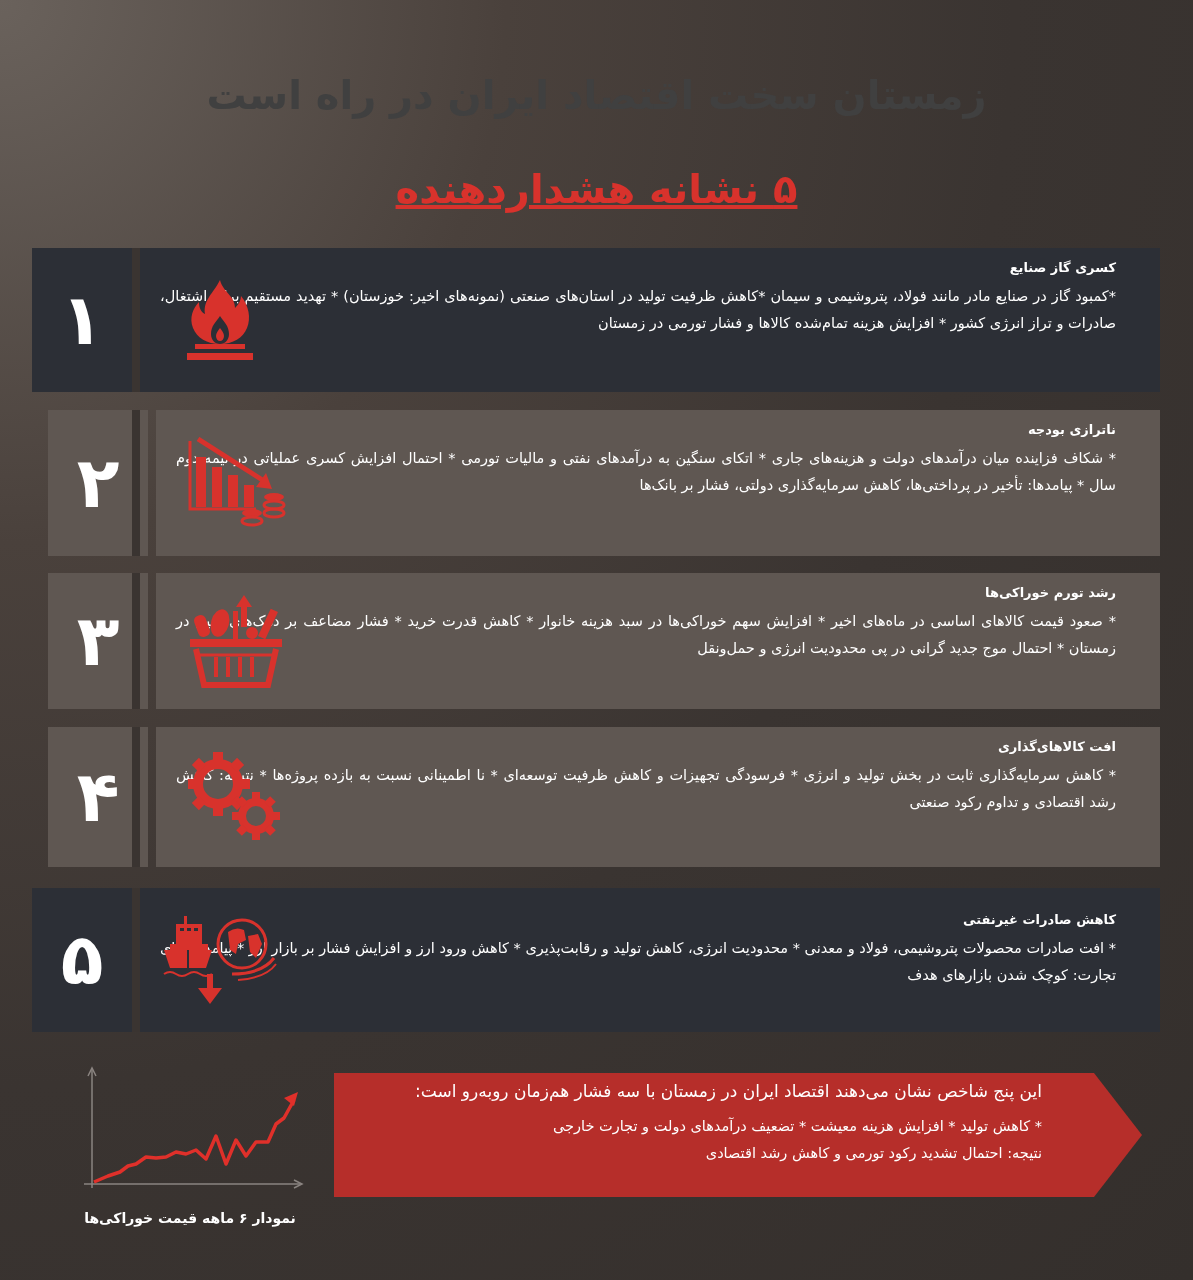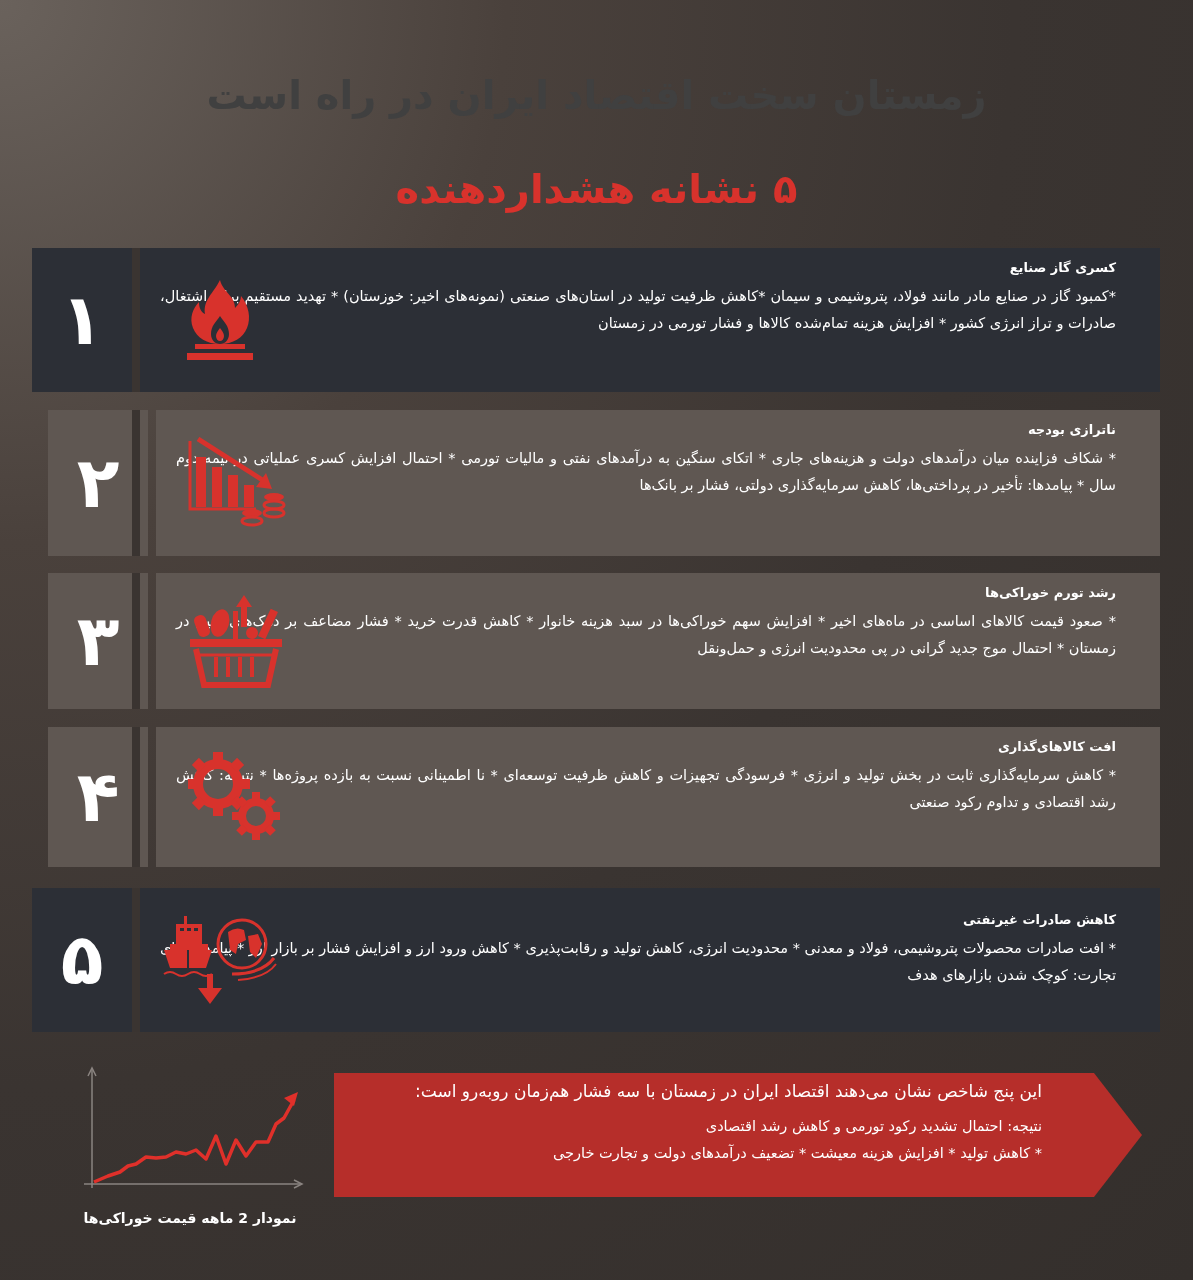--- a/index.html
+++ b/index.html
@@ -12,20 +12,21 @@
   }
   .title {
     position:absolute; top:72px; left:0; width:1193px; text-align:center;
     color:#404040; font-weight:bold; font-size:40px; letter-spacing:-1px;
     font-family:"DejaVu Sans", sans-serif;
   }
   .subtitle {
     position:absolute; top:166px; left:0; width:1193px; text-align:center;
     color:#d8322c; font-weight:bold; font-size:40px;
     font-family:"DejaVu Sans", sans-serif;
+    text-decoration:underline;
   }
   .row { position:absolute; left:32px; width:1128px; }
   .numcell, .iconcell, .textcell { position:absolute; top:0; bottom:0; }
   .numcell { right:auto; left:0; width:100px; display:flex; align-items:center; justify-content:center;
     color:#ffffff; font-size:70px; font-weight:bold; font-family:"DejaVu Sans", sans-serif; }
   .iconcell { left:108px; width:160px; display:flex; align-items:center; justify-content:center; }
   .textcell { left:268px; right:0; padding:10px 44px 0 20px; box-sizing:border-box; color:#ffffff; }
   .dark .numcell, .dark .iconcell, .dark .textcell { background:#2c2f36; }
   .gray .numcell, .gray .iconcell, .gray .textcell { background:#5f5752;margin-left:16px; }
   .row .textcell { left:108px; }
@@ -187,24 +188,24 @@
 <div class="chart">
   <svg width="240" height="150" viewBox="0 0 240 150">
     <line x1="22" y1="8" x2="22" y2="128" stroke="#8a8480" stroke-width="1.5"></line>
     <polyline points="18,16 22,8 26,16" stroke="#8a8480" stroke-width="1.5" fill="none"></polyline>
     <line x1="14" y1="124" x2="232" y2="124" stroke="#8a8480" stroke-width="1.5"></line>
     <polyline points="224,120 232,124 224,128" stroke="#8a8480" stroke-width="1.5" fill="none"></polyline>
     <polyline points="24,122 38,116 50,112 58,106 66,104 76,97 86,98 96,97 106,92 116,94 126,90 136,99 146,76 156,104 166,80 176,96 186,82 198,82 206,64 214,58 224,40" stroke="#e0302a" stroke-width="3.5" fill="none" stroke-linejoin="round"></polyline>
     <polygon points="228,32 214,38 224,46" fill="#e0302a"></polygon>
   </svg>
 </div>
-<div class="chart-label">نمودار 2 ماهه قیمت خوراکی‌ها</div>
+<div class="chart-label">نمودار ۶ ماهه قیمت خوراکی‌ها</div>
 
 <div class="summary">
   <svg width="808" height="124" viewBox="0 0 808 124">
     <polygon points="0,0 760,0 808,62 760,124 0,124" fill="#b62e2a"></polygon>
   </svg>
   <div class="summary-content">
     <div class="summary-head">این پنج شاخص نشان می‌دهند اقتصاد ایران در زمستان با سه فشار هم‌زمان روبه‌رو است:</div>
+    <div class="summary-body">* کاهش تولید * افزایش هزینه معیشت * تضعیف درآمدهای دولت و تجارت خارجی</div>
     <div class="summary-body">نتیجه: احتمال تشدید رکود تورمی و کاهش رشد اقتصادی</div>
-    <div class="summary-body">* کاهش تولید * افزایش هزینه معیشت * تضعیف درآمدهای دولت و تجارت خارجی</div>
   </div>
 </div>
 
 </body></html>

